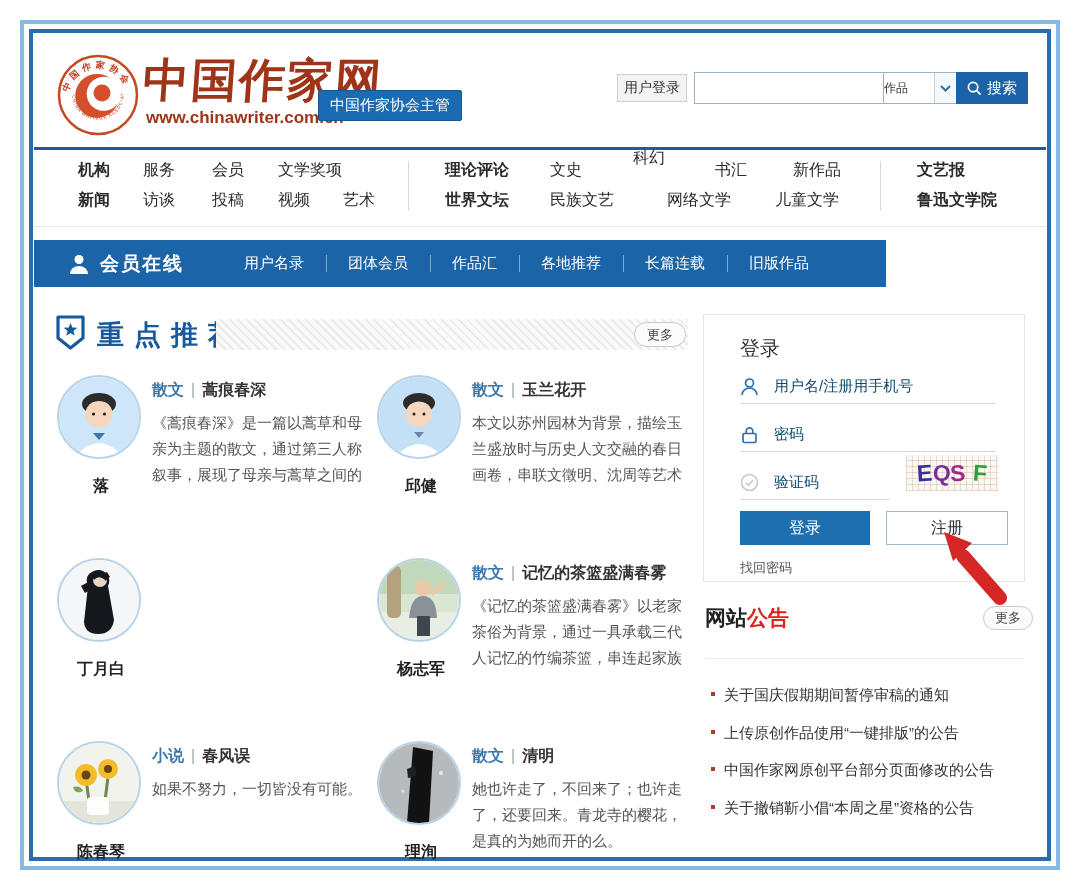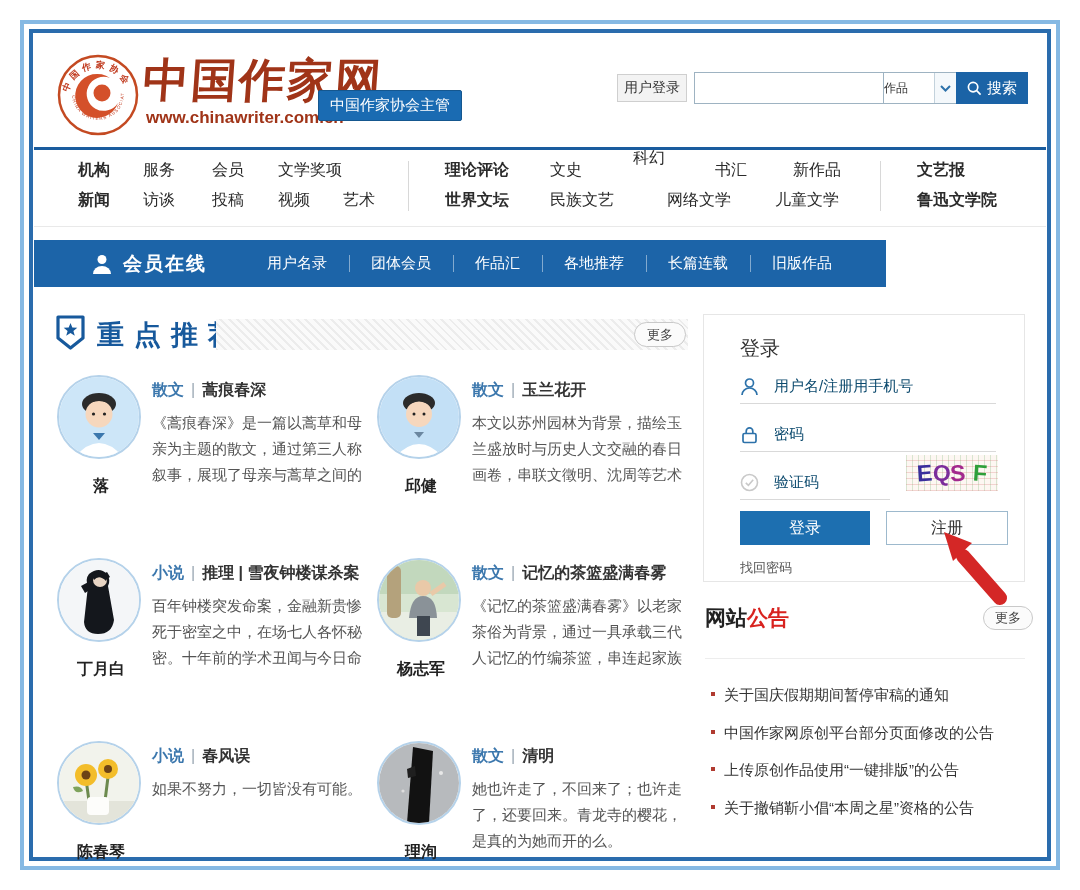--- a/index.html
+++ b/index.html
@@ -31,21 +31,21 @@
     display:flex; align-items:center; justify-content:center; gap:5px; cursor:pointer; }
   .header-rule { left:34px; width:1012px; top:147px; height:3px; background:#1a5c9e; }
 
   
   .nav-item { position:absolute; font-size:16px; color:#2b2b2b; white-space:nowrap; cursor:pointer; }
   .nav-item.bold { font-weight:bold;text-align:right; }
   .nav-div { position:absolute; width:1px; height:50px; background:#d8d8d8; top:161px; }
   .nav-rule { left:34px; width:1012px; top:226px; height:1px; background:#e9e9e9; }
 
   
-  .member-bar { left:34px; width:852px; top:240px; height:47px; background:#1c64a8; display:flex; align-items:center; color:#fff;padding-left:23px; }
+  .member-bar { left:34px; width:852px; top:240px; height:47px; background:#1c64a8; display:flex; align-items:center; color:#fff; }
   .mb-icon { margin-left:34px; }
   .mb-title { font-size:19px; font-weight:bold; margin-left:10px; letter-spacing:2px; }
   .mb-items { display:flex; margin-left:38px; font-size:15px; }
   .mb-item { padding:3px 22px; position:relative; cursor:pointer; }
   .mb-item + .mb-item::before { content:""; position:absolute; left:0; top:4px; bottom:4px; width:1px; background:rgba(255,255,255,.45); }
 
   
   .rec-icon { left:55px; top:314px; }
   .rec-title { left:97px; top:317px; font-size:27px; font-weight:bold; color:#17599c; letter-spacing:10px; }
   .rec-stripes { left:216px; top:319px; width:472px; height:31px;
@@ -241,24 +241,20 @@
   <div class="avatar">
     <svg width="80" height="80" viewBox="0 0 80 80">
         <rect width="80" height="80" fill="#f4f6f8"></rect>
       <path d="M30,14 q10,-8 18,0 q4,6 1,12 l6,34 q-2,14 -16,14 q-13,0 -14,-12 l4,-36 q-3,-7 1,-12 z" fill="#14171c"></path>
       <path d="M22,26 l26,-14 l3,5 l-25,16 z" fill="#14171c"></path>
       <circle cx="41" cy="20" r="7" fill="#e8d5c4"></circle>
         <path d="M33,16 q8,-9 16,1 l-2,4 q-7,-7 -12,-1 z" fill="#14171c"></path>
       </svg>
   </div>
   <div class="author">丁月白</div>
-  <div class="card-text">
-    <div class="card-title"><span class="cat">小说</span><span class="ttl">推理 | 雪夜钟楼谋杀案</span></div>
-    <div class="card-desc">百年钟楼突发命案，金融新贵惨死于密室之中，在场七人各怀秘密。十年前的学术丑闻与今日命</div>
-  </div>
 </div>
 
 <div class="card" style="left:375px;top:555px">
   <div class="avatar">
     <svg width="80" height="80" viewBox="0 0 80 80">
         <rect width="80" height="80" fill="#d8e6d2"></rect>
       <rect x="0" y="0" width="80" height="34" fill="#c2d8bd"></rect>
         <rect x="0" y="52" width="80" height="28" fill="#e9eee4"></rect>
       <rect x="8" y="6" width="14" height="52" rx="5" fill="#b4a27c"></rect>
       <circle cx="44" cy="28" r="8" fill="#e9c9a8"></circle>
@@ -356,16 +352,16 @@
   <polygon points="14,12 42,23 23,41" fill="#d42726"></polygon>
 </svg>
 
 <div class="abs notice-title">
   <span class="black">网站</span><span class="red">公告</span>
 </div>
 <div class="abs pill notice-more">更多</div>
 <div class="abs notice-rule"></div>
 <div class="abs notice-list">
   <div class="notice-item">关于国庆假期期间暂停审稿的通知</div>
+  <div class="notice-item">上传原创作品使用“一键排版”的公告</div>
   <div class="notice-item">中国作家网原创平台部分页面修改的公告</div>
-  <div class="notice-item">上传原创作品使用“一键排版”的公告</div>
   <div class="notice-item">关于撤销靳小倡“本周之星”资格的公告</div>
 </div>
 
 </body></html>

